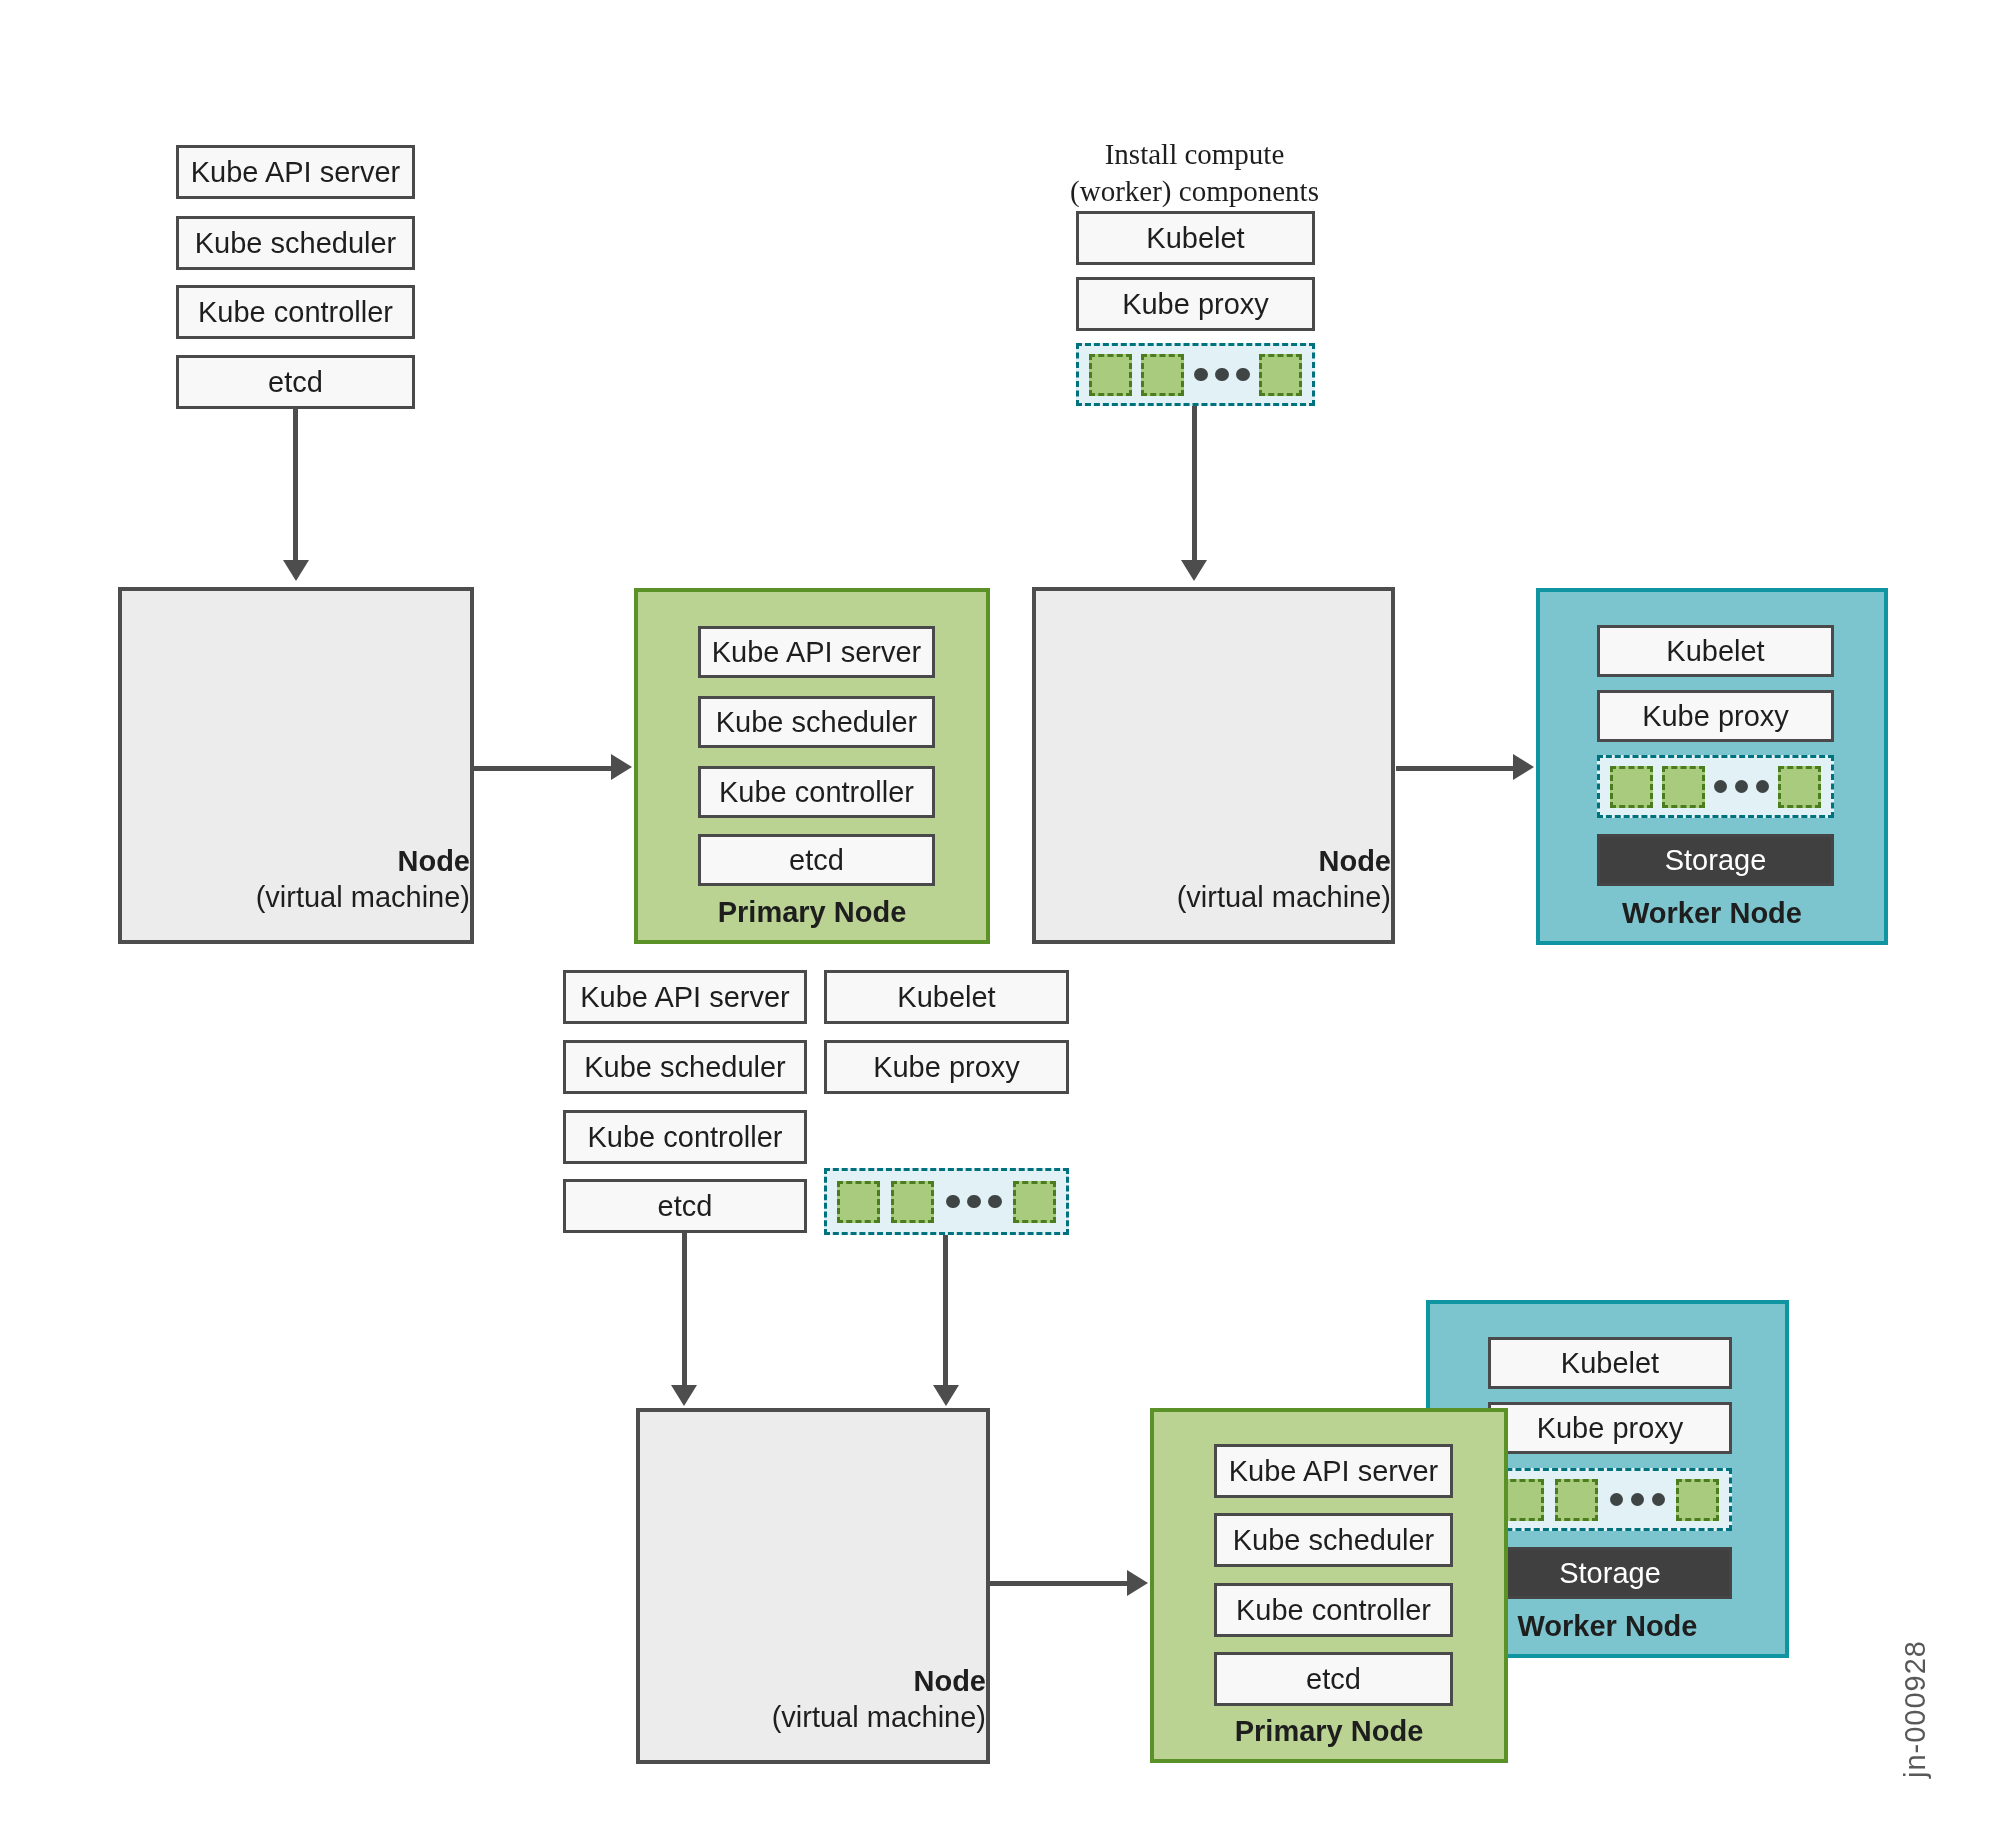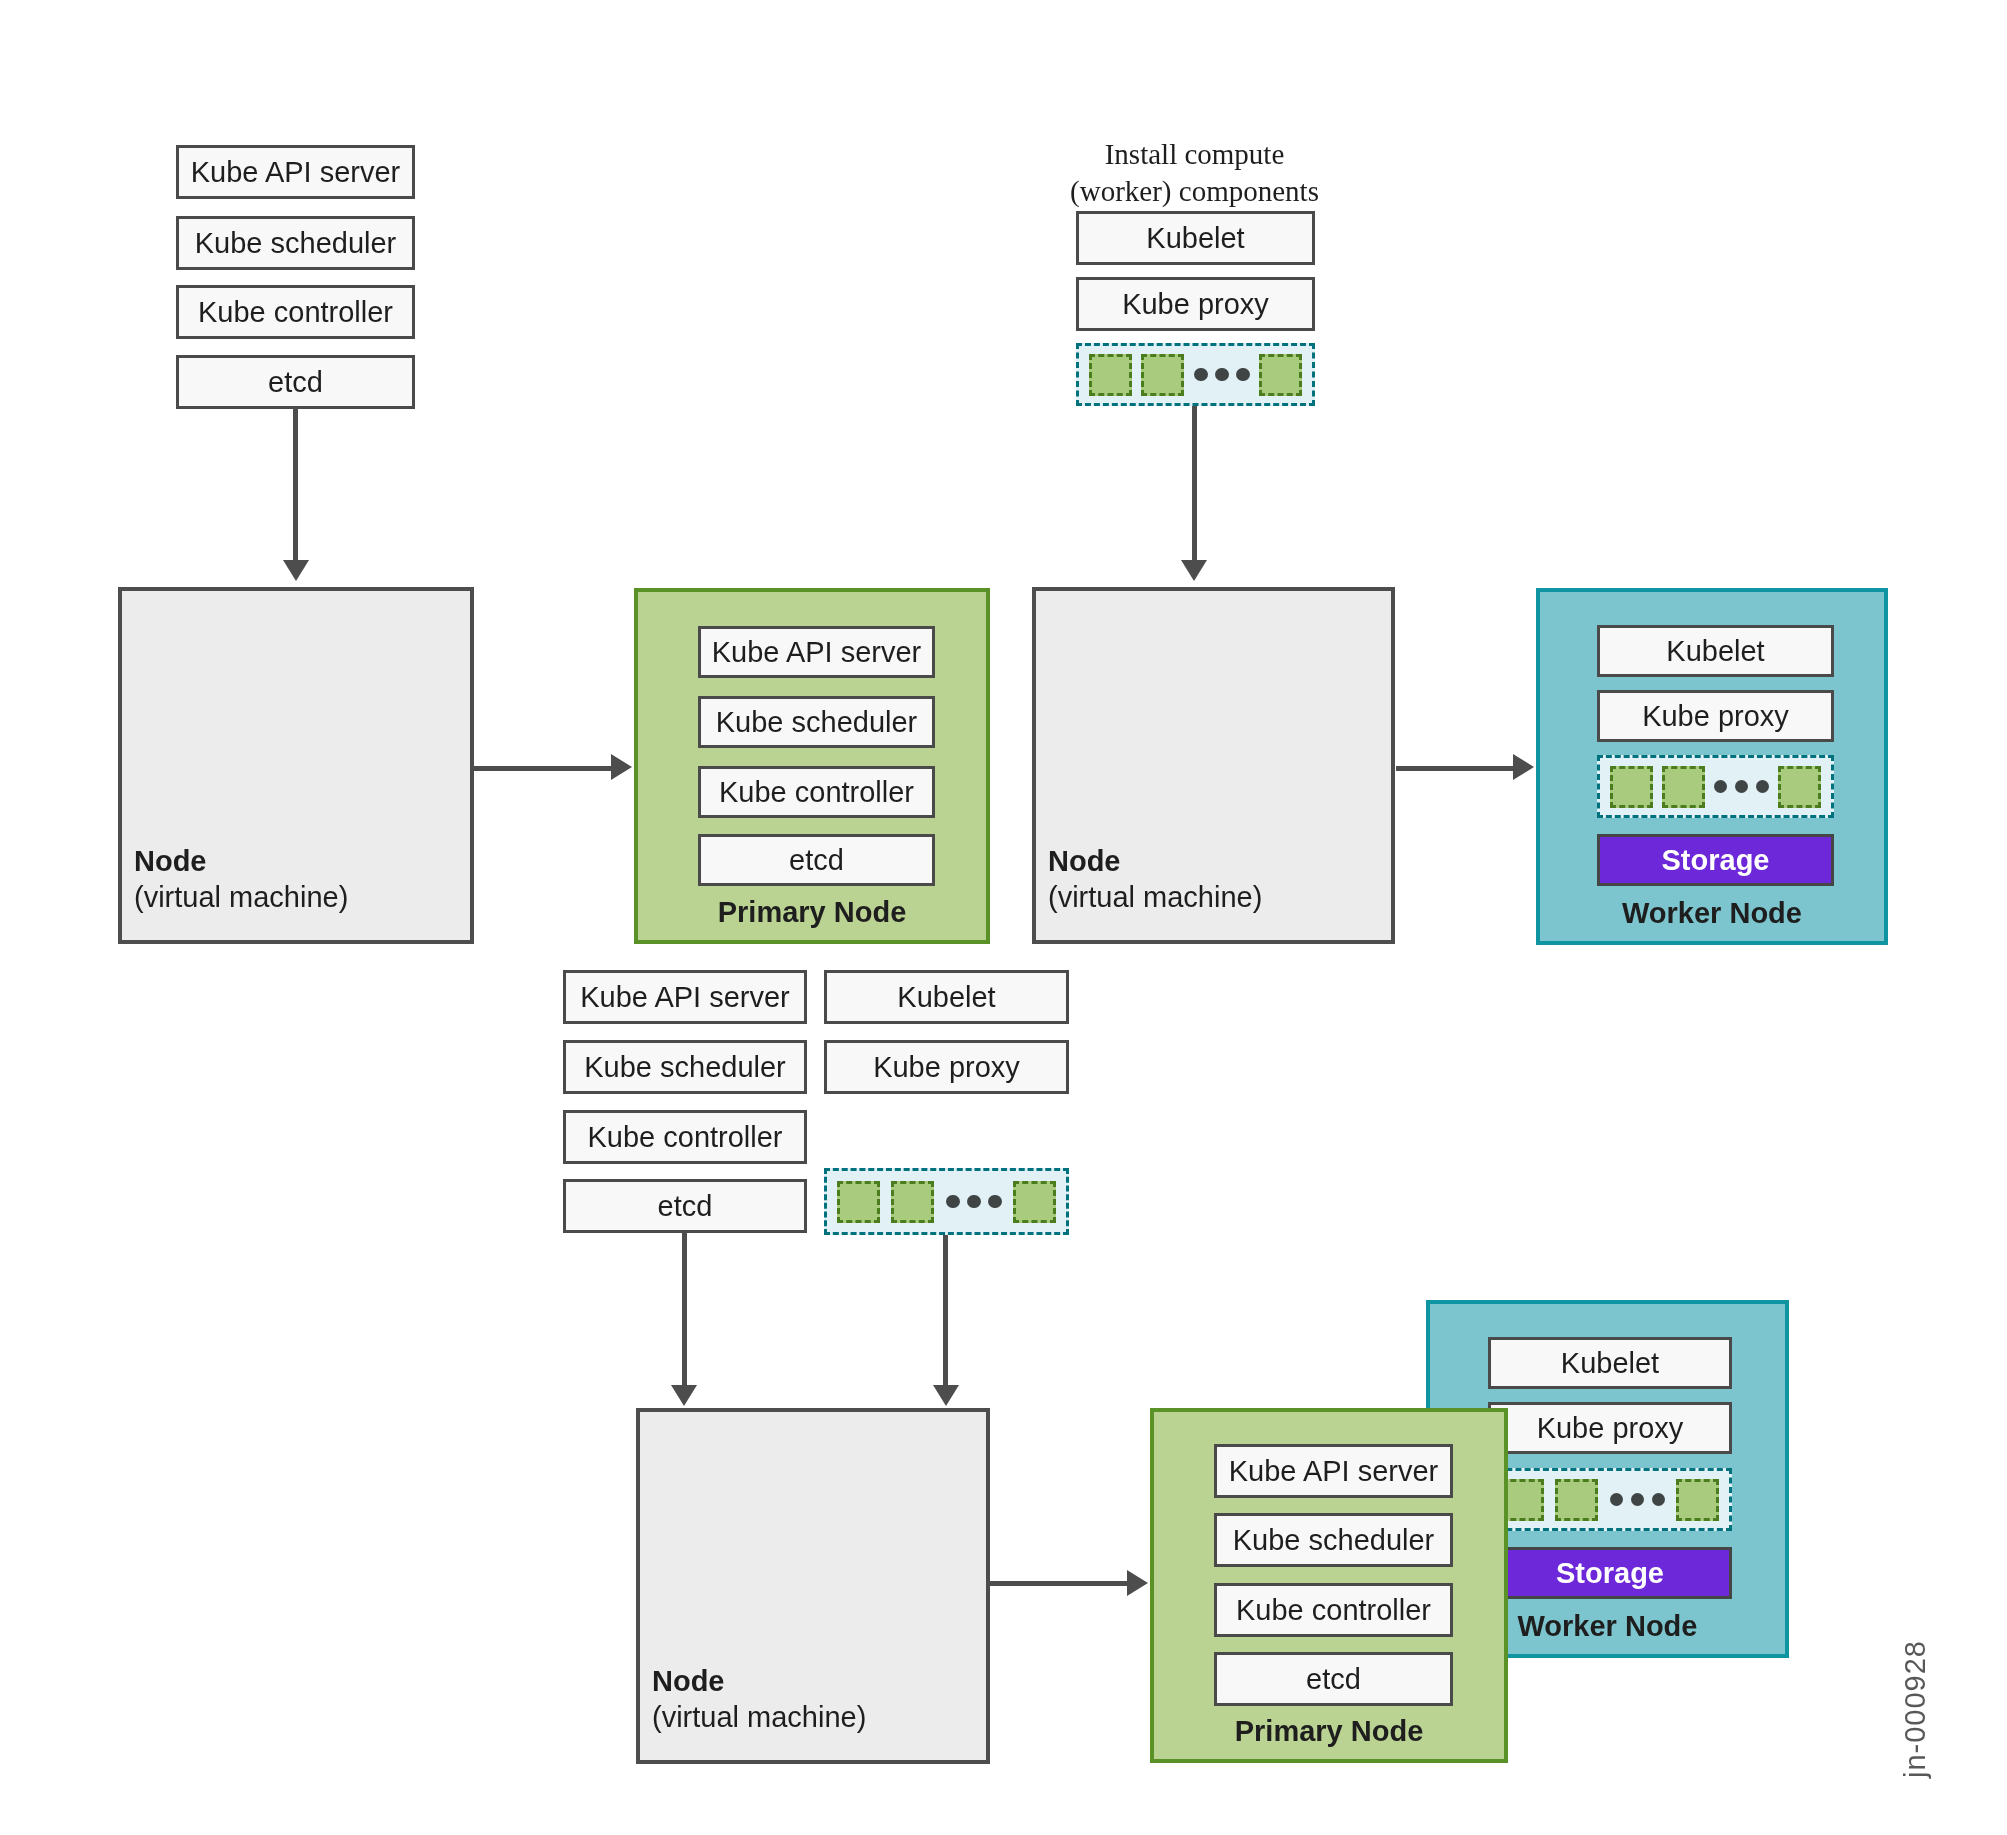--- a/index.html
+++ b/index.html
@@ -9,29 +9,29 @@
   }
   .heading{
     position:absolute;text-align:center;font-size:29px;line-height:37px;
     white-space:pre-line;color:#1e1e1e;box-sizing:border-box;
   }
   .cbox{
     position:absolute;box-sizing:border-box;background:#f8f8f8;border:3.8px solid #4a4a4a;
     display:flex;align-items:center;justify-content:center;font-size:29px;color:#1e1e1e;
   }
   .sbox{
-    position:absolute;box-sizing:border-box;background:#6d28d9;border:3.8px solid #454545;
-    display:flex;align-items:center;justify-content:center;font-size:29px;color:#ffffff;font-weight:bold;
+    position:absolute;box-sizing:border-box;background:#404040;border:3.8px solid #454545;
+    display:flex;align-items:center;justify-content:center;font-size:29px;color:#ffffff;
   }
   .gnode{position:absolute;box-sizing:border-box;background:#ececec;border:4.8px solid #4d4d4d;}
   .pnode{position:absolute;box-sizing:border-box;background:#bad292;border:4.8px solid #5b9228;}
   .wnode{position:absolute;box-sizing:border-box;background:#7cc5ce;border:4.8px solid #0f94a2;}
   .nlabel{
-    position:absolute;left:0;right:0;bottom:25px;text-align:left;
-    font-size:29px;line-height:36px;padding-left:12px;
+    position:absolute;left:0;right:0;bottom:25px;text-align:right;
+    font-size:29px;line-height:36px;
   }
   .nlabel .b{font-weight:bold;}
   .nodetag{
     position:absolute;left:0;right:0;bottom:11.5px;text-align:center;
     font-size:29px;font-weight:bold;color:#1e1e1e;
   }
   .pods{
     position:absolute;box-sizing:border-box;background:#e2f1f6;border:3.8px dashed #00727e;
     display:flex;align-items:center;justify-content:space-between;padding:0 9.6px;
   }

